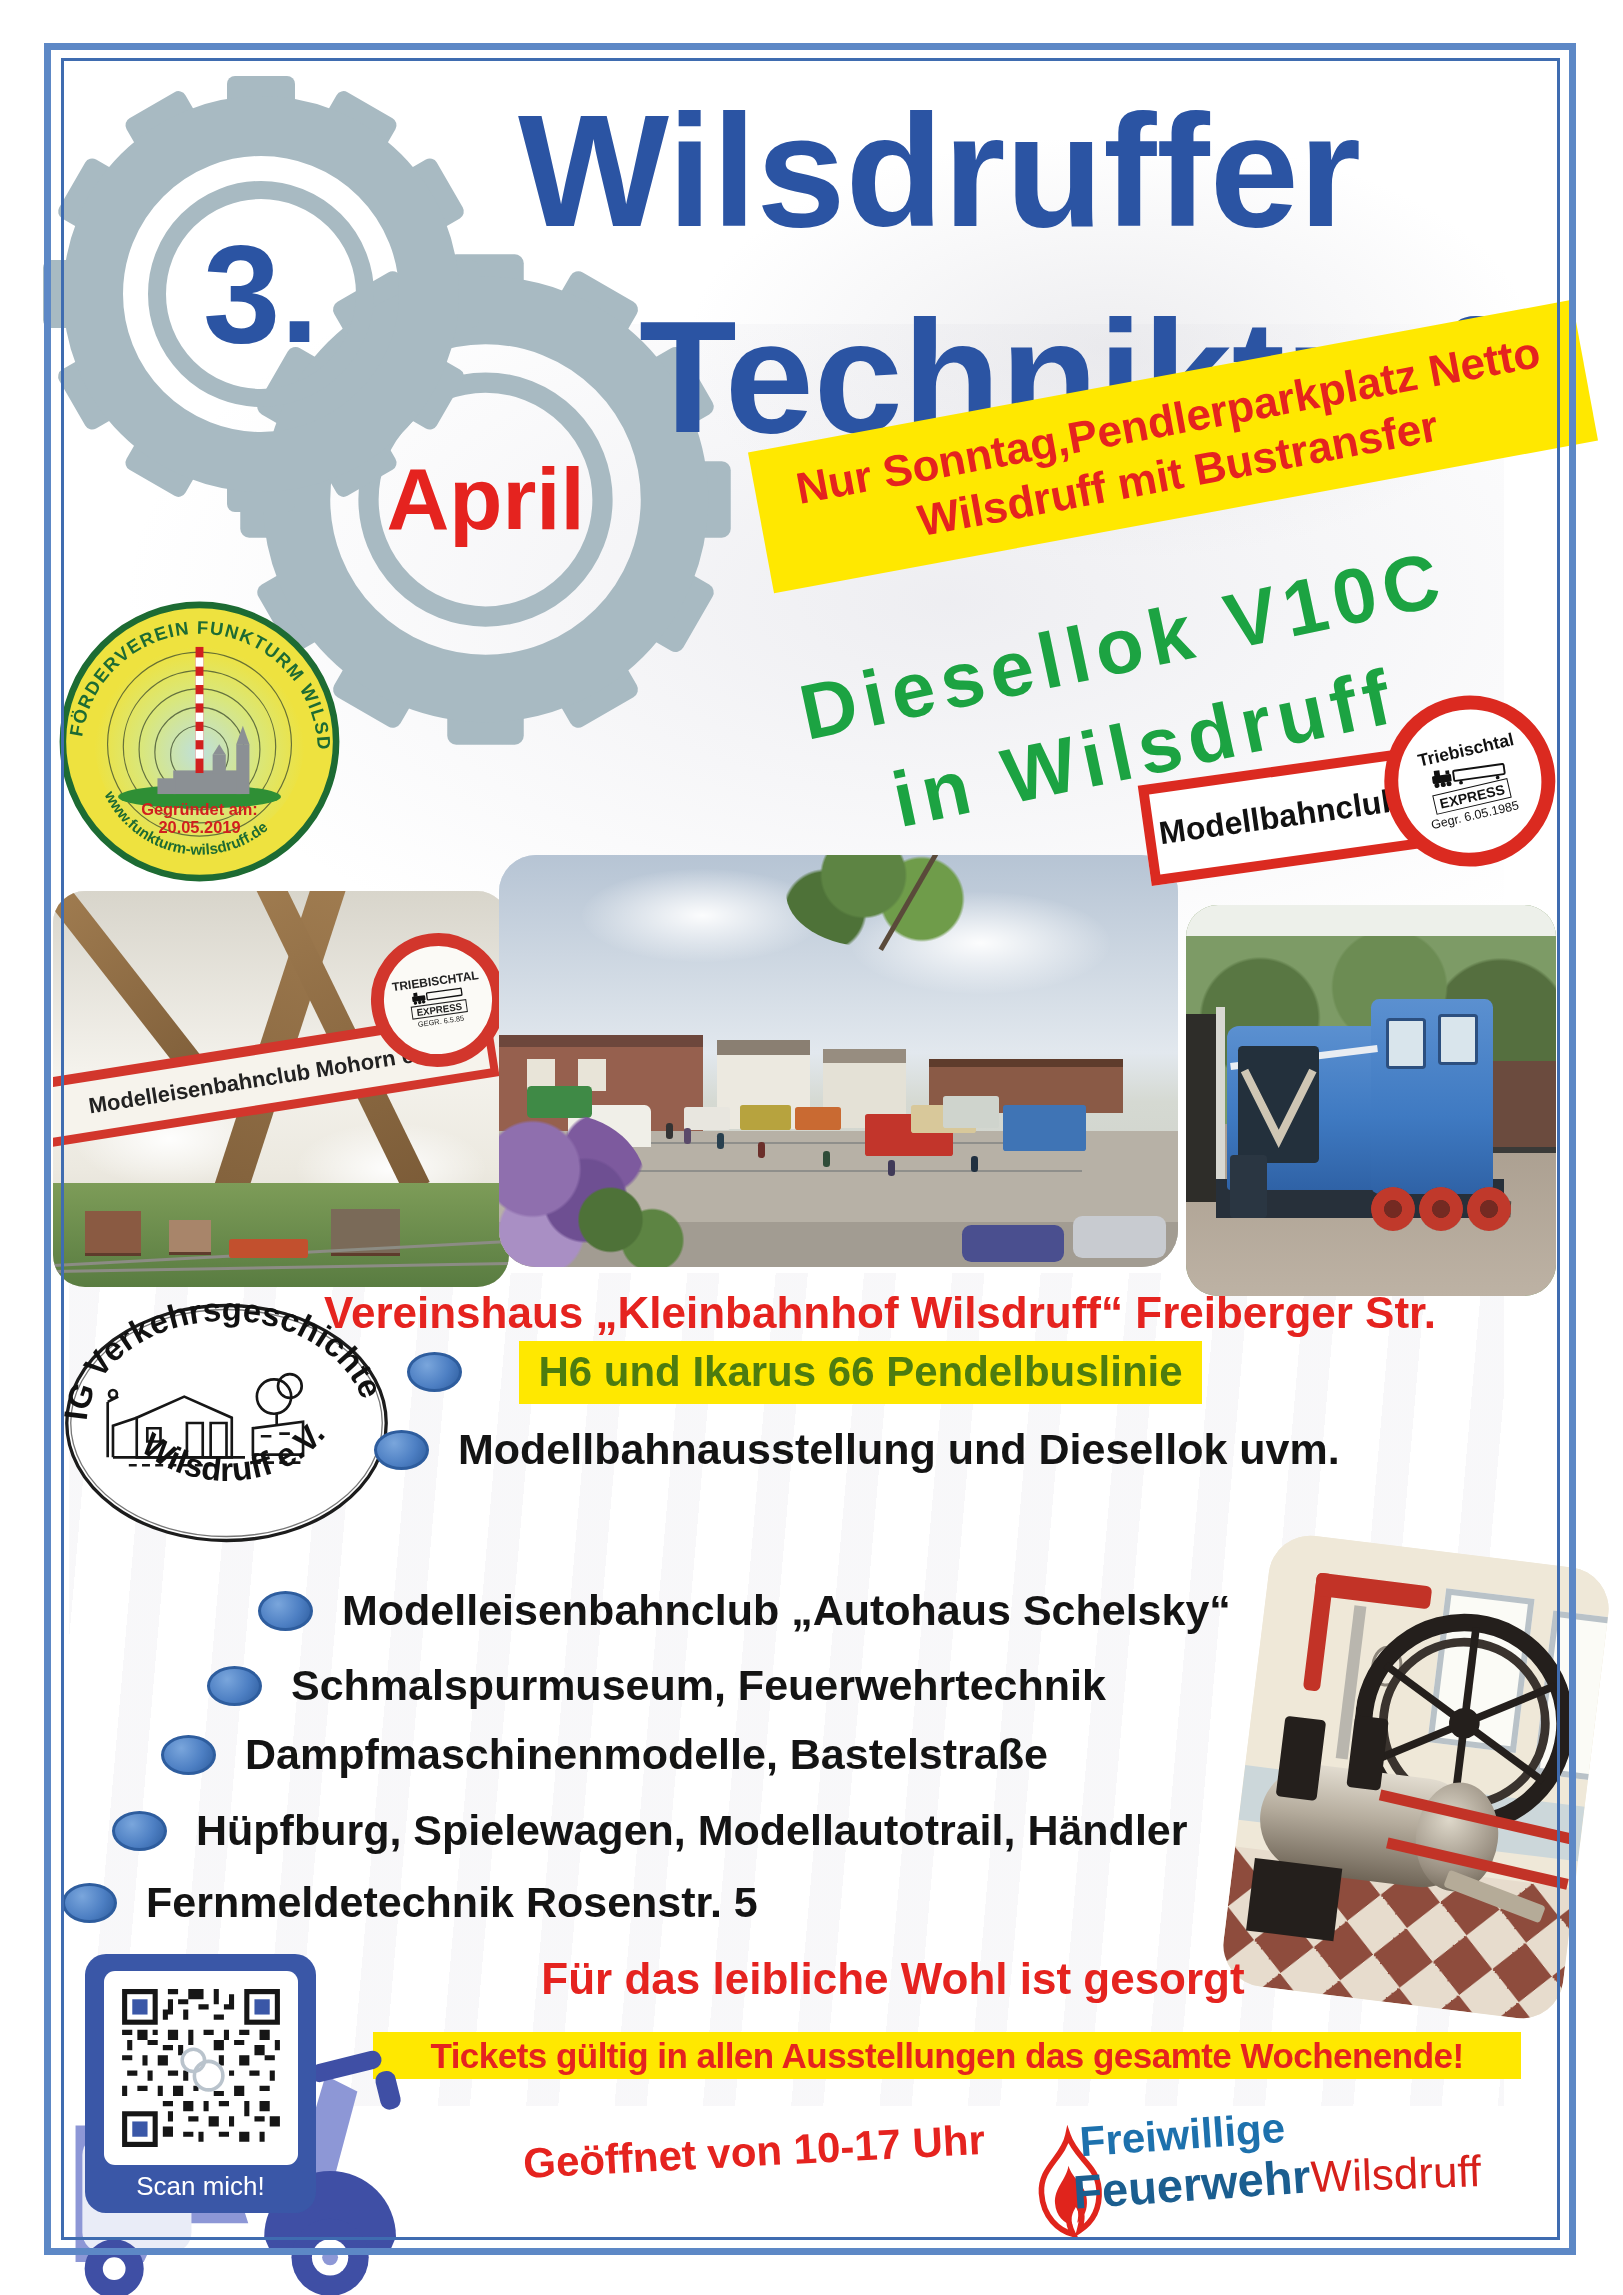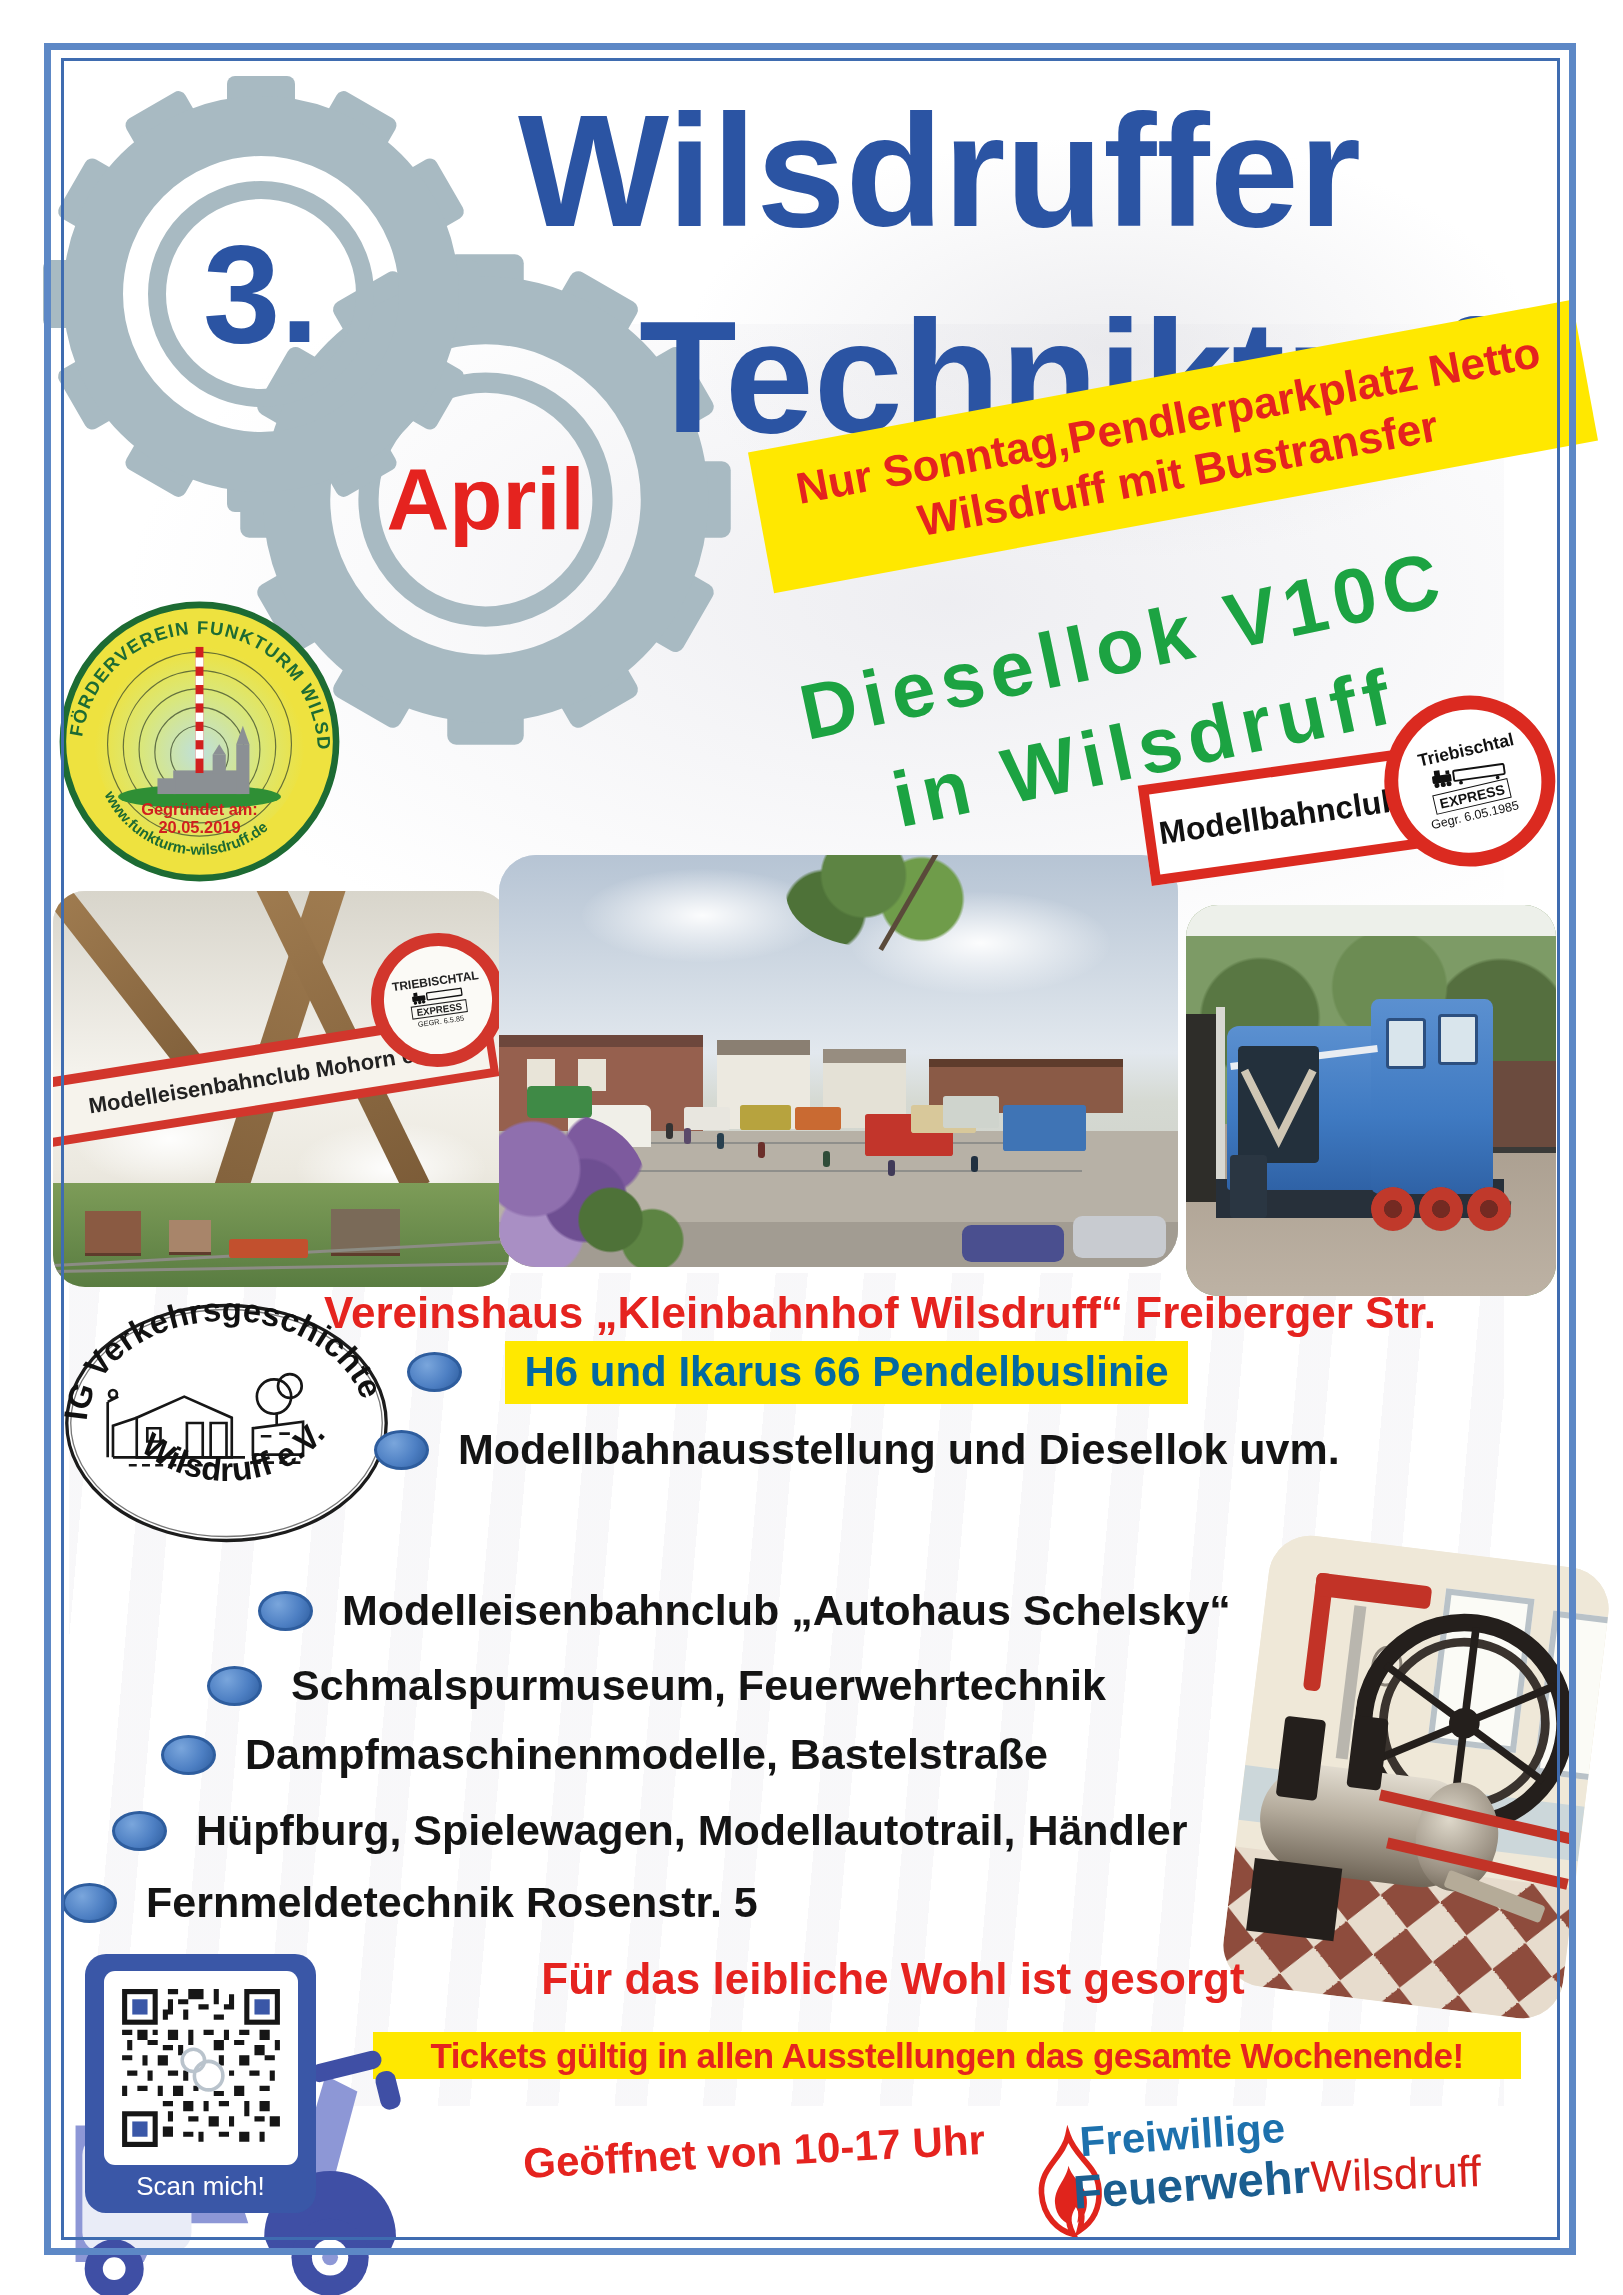--- a/index.html
+++ b/index.html
@@ -129,21 +129,21 @@
 
   
   .iglogo{left:53px;top:1291px;width:347px;height:264px;z-index:4;}
 
   
   .venue{left:324px;top:1288px;width:1213px;text-align:left;font-size:44px;font-weight:bold;color:#e5231f;z-index:5;}
   .brow{display:flex;align-items:center;z-index:5;}
   .bullet{width:55px;height:40px;border-radius:50%;flex:none;box-sizing:border-box;
           background:radial-gradient(circle at 35% 30%,#7aa6dc,#4d7fc3 55%,#2e5d9e);border:3.2px solid #2e5d9e;}
   .btext{font-weight:bold;font-size:43px;color:#141414;margin-left:29px;white-space:nowrap;}
-  .hl{background:#ffe800;color:#0369a1;padding:7.4px 19.4px;font-size:42px;margin-left:43px;}
+  .hl{background:#ffe800;color:#4d7c0f;padding:7.4px 19.4px;font-size:42px;margin-left:57px;}
   .it{font-style:italic;}
   .r1{left:407px;top:1341px;} .r2{left:374px;top:1425px;} .r3{left:315px;top:1517px;}
   .r4{left:258px;top:1586px;} .r5{left:207px;top:1661px;} .r6{left:161px;top:1730px;}
   .r7{left:112px;top:1806px;} .r8{left:62px;top:1878px;}
 
   
   .food{left:333px;top:1954px;width:1120px;text-align:center;font-size:44px;font-weight:bold;color:#e5231f;z-index:5;}
   .tickets{left:373px;top:2032px;width:1148px;height:47px;background:#ffe800;display:flex;align-items:center;
            justify-content:center;z-index:5;}
   .tickets div{font-size:35px;font-weight:bold;color:#e5231f;letter-spacing:-0.015em;}

